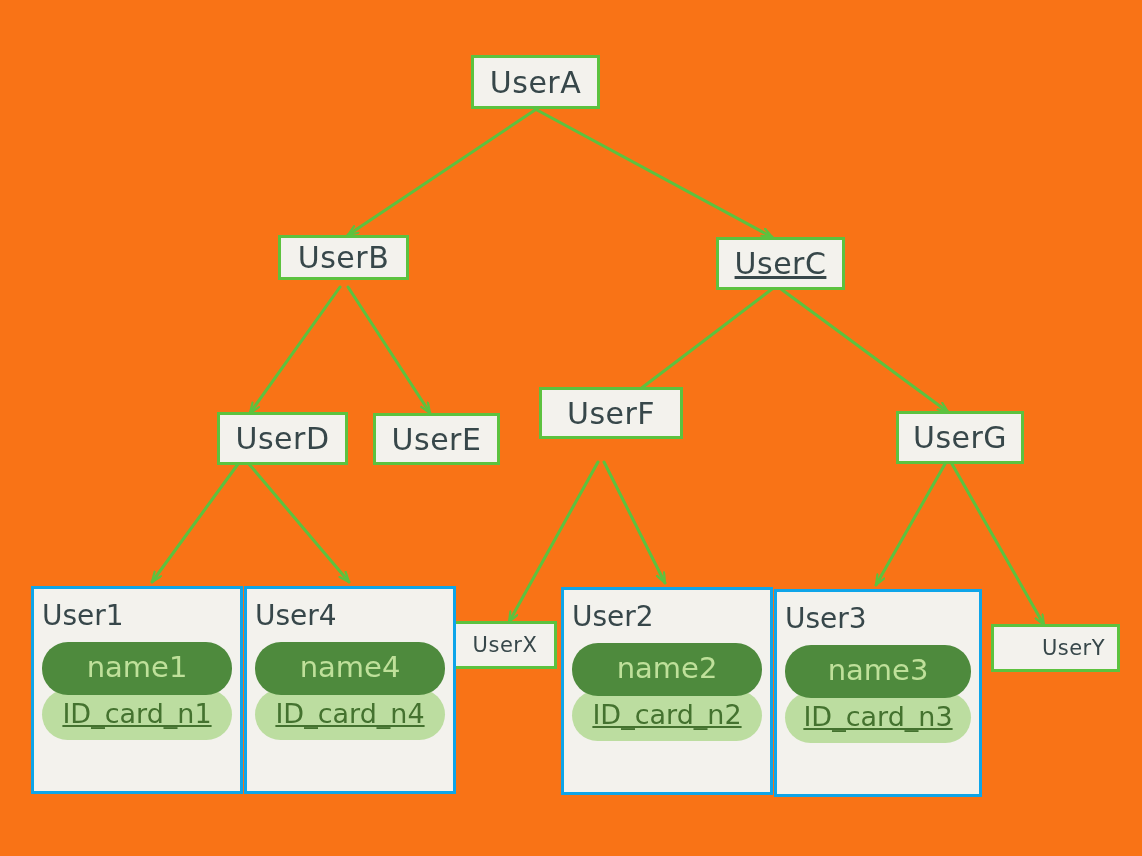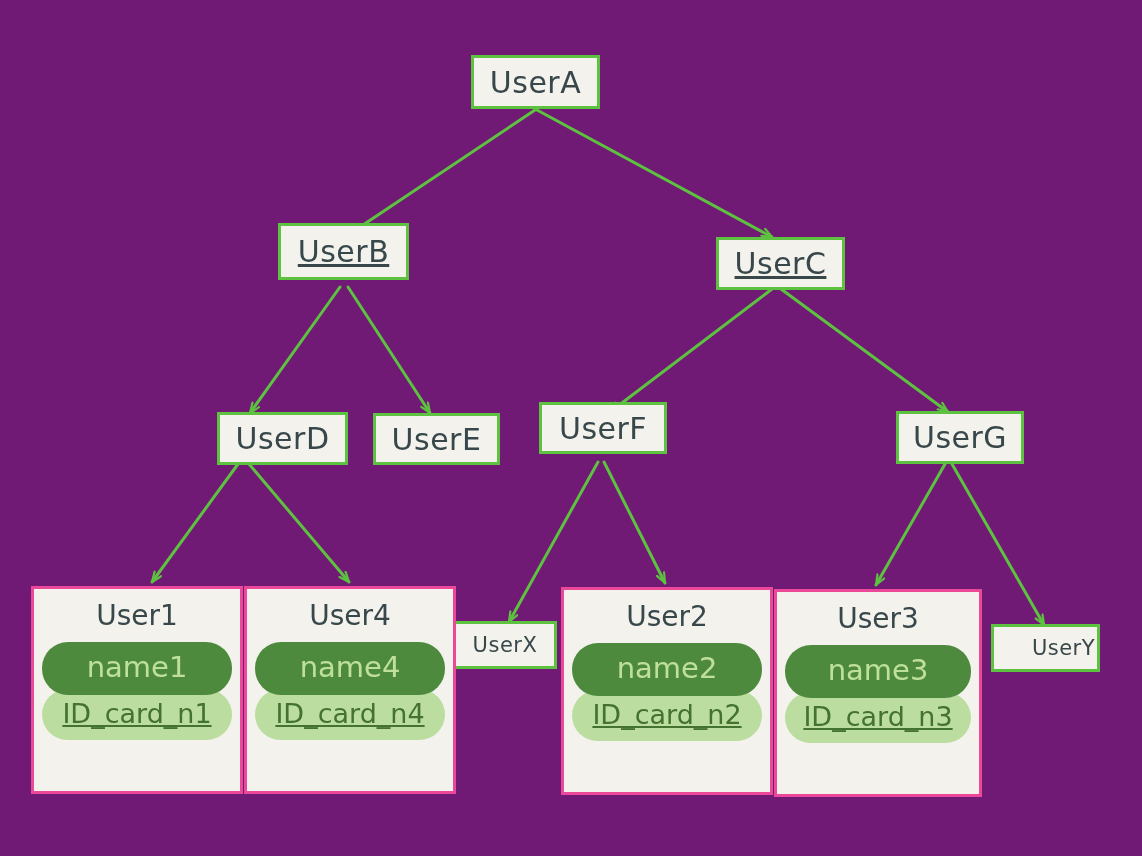--- a/index.html
+++ b/index.html
@@ -4,21 +4,21 @@
 <style>
   html, body {
     margin: 0;
     padding: 0;
     background: #f3f2ed;
   }
   #canvas {
     position: relative;
     width: 1142px;
     height: 856px;
-    background: #701a75;
+    background: #f97316;
     overflow: hidden;
     font-family: "DejaVu Sans", sans-serif;
   }
   svg.edges {
     position: absolute;
     left: 0; top: 0;
     width: 1142px;
     height: 856px;
     pointer-events: none;
   }
@@ -36,25 +36,24 @@
     letter-spacing: 0.5px;
     font-family: "DejaVu Sans", sans-serif;
   }
   .node.small {
     font-size: 21px;
   }
   
   .card {
     position: absolute;
     box-sizing: border-box;
-    border: 3px solid #ec4899;
+    border: 3px solid #0ea5e9;
     background: #f3f2ed;
     display: flex;
     flex-direction: column;
-    align-items: center;
     padding: 10px 8px 12px 8px;
   }
   .card-title {
     color: #37474a;
     font-size: 28px;
     margin: 2px 0 12px 0;
     line-height: 1.05;
   }
   .pill {
     box-sizing: border-box;
@@ -118,49 +117,49 @@
       <line x1="945" y1="464" x2="876" y2="585" marker-end="url(#ah)"></line>
 
       <line x1="952" y1="464" x2="1044" y2="625" marker-end="url(#ah)"></line>
     </g>
   </svg>
 
   <div class="node" style="left:471px; top:55px; width:129px; height:54px;">
     <span>UserA</span>
   </div>
 
-  <div class="node" style="left:278px; top:223px; width:131px; height:57px;text-decoration:underline;">
+  <div class="node" style="left:278px; top:235px; width:131px; height:45px;">
     <span>UserB</span>
   </div>
 
   <div class="node" style="left:716px; top:237px; width:129px; height:53px;text-decoration:underline;">
     <span>UserC</span>
   </div>
 
   <div class="node" style="left:181px; top:412px; width:131px; height:53px;margin-left:36px;">
     <span>UserD</span>
   </div>
 
   <div class="node" style="left:362px; top:413px; width:127px; height:52px;margin-left:11px;">
     <span>UserE</span>
   </div>
 
-  <div class="node" style="left:539px; top:402px; width:128px; height:52px;">
+  <div class="node" style="left:539px; top:387px; width:144px; height:52px;">
     <span>UserF</span>
   </div>
 
   <div class="node" style="left:896px; top:411px; width:128px; height:53px;">
     <span>UserG</span>
   </div>
 
   <div class="node small" style="left:453px; top:621px; width:104px; height:48px;">
     <span>UserX</span>
   </div>
 
-  <div class="node small" style="left:991px; top:624px; width:109px; height:48px;padding-left:36px;">
+  <div class="node small" style="left:991px; top:624px; width:129px; height:48px;padding-left:36px;">
     <span>UserY</span>
   </div>
 
   <div class="card" style="left:31px; top:586px; width:212px; height:208px;">
     <div class="card-title">User1</div>
     <div class="pill name">name1</div>
     <div class="pill idcard">ID_card_n1</div>
   </div>
 
   <div class="card" style="left:244px; top:586px; width:212px; height:208px;">

